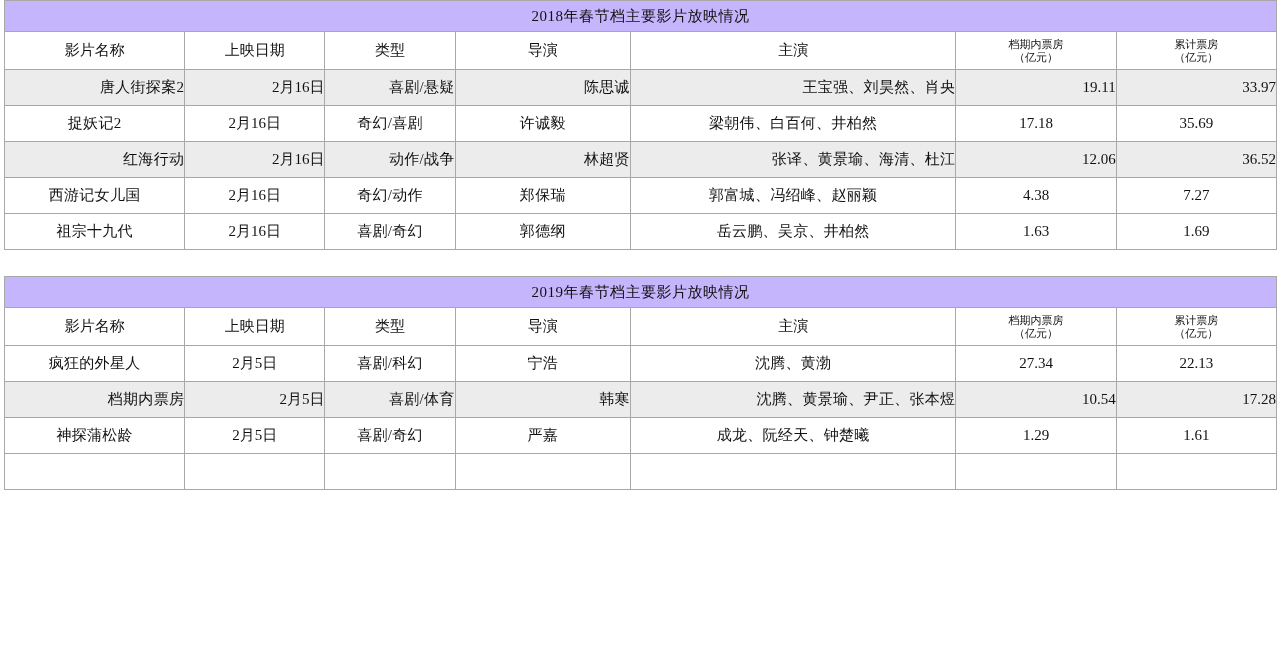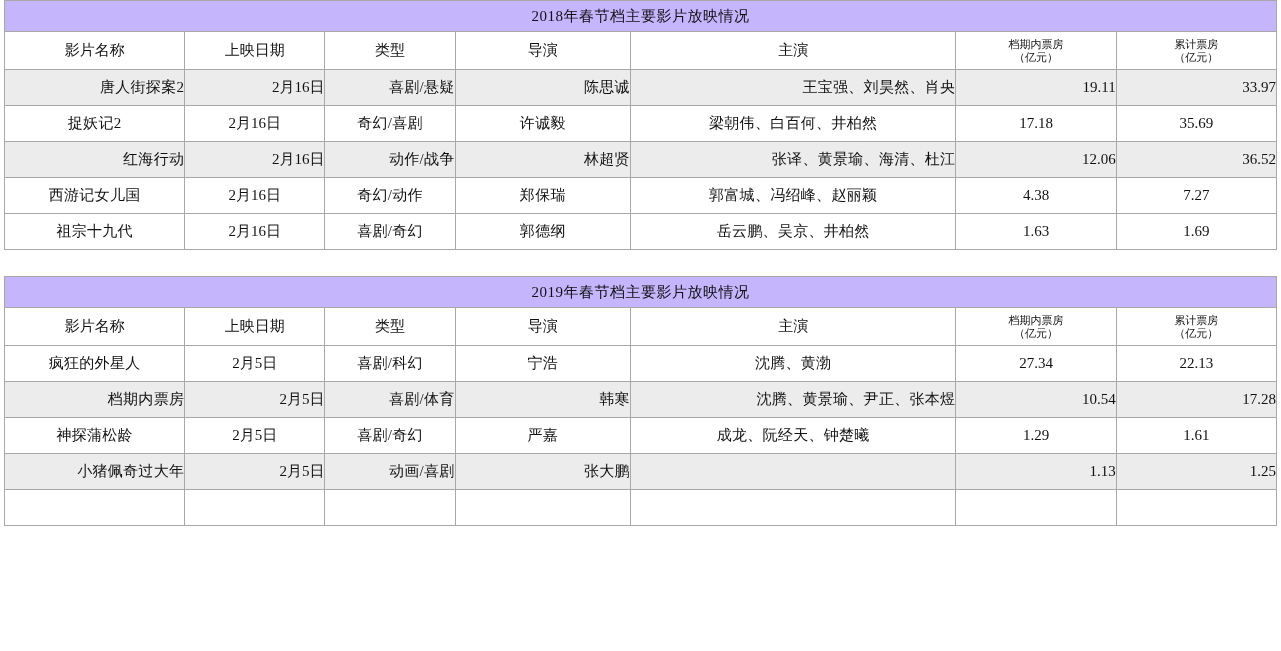--- a/index.html
+++ b/index.html
@@ -220,29 +220,20 @@
       </tr>
       <tr class="data-row">
         <td>神探蒲松龄</td>
         <td>2月5日</td>
         <td>喜剧/奇幻</td>
         <td>严嘉</td>
         <td>成龙、阮经天、钟楚曦</td>
         <td>1.29</td>
         <td>1.61</td>
       </tr>
-      <tr class="data-row alt">
-        <td>小猪佩奇过大年</td>
-        <td>2月5日</td>
-        <td>动画/喜剧</td>
-        <td>张大鹏</td>
-        <td></td>
-        <td>1.13</td>
-        <td>1.25</td>
-      </tr>
       <tr class="data-row">
         <td></td>
         <td></td>
         <td></td>
         <td></td>
         <td></td>
         <td></td>
         <td></td>
       </tr>
     </tbody>

